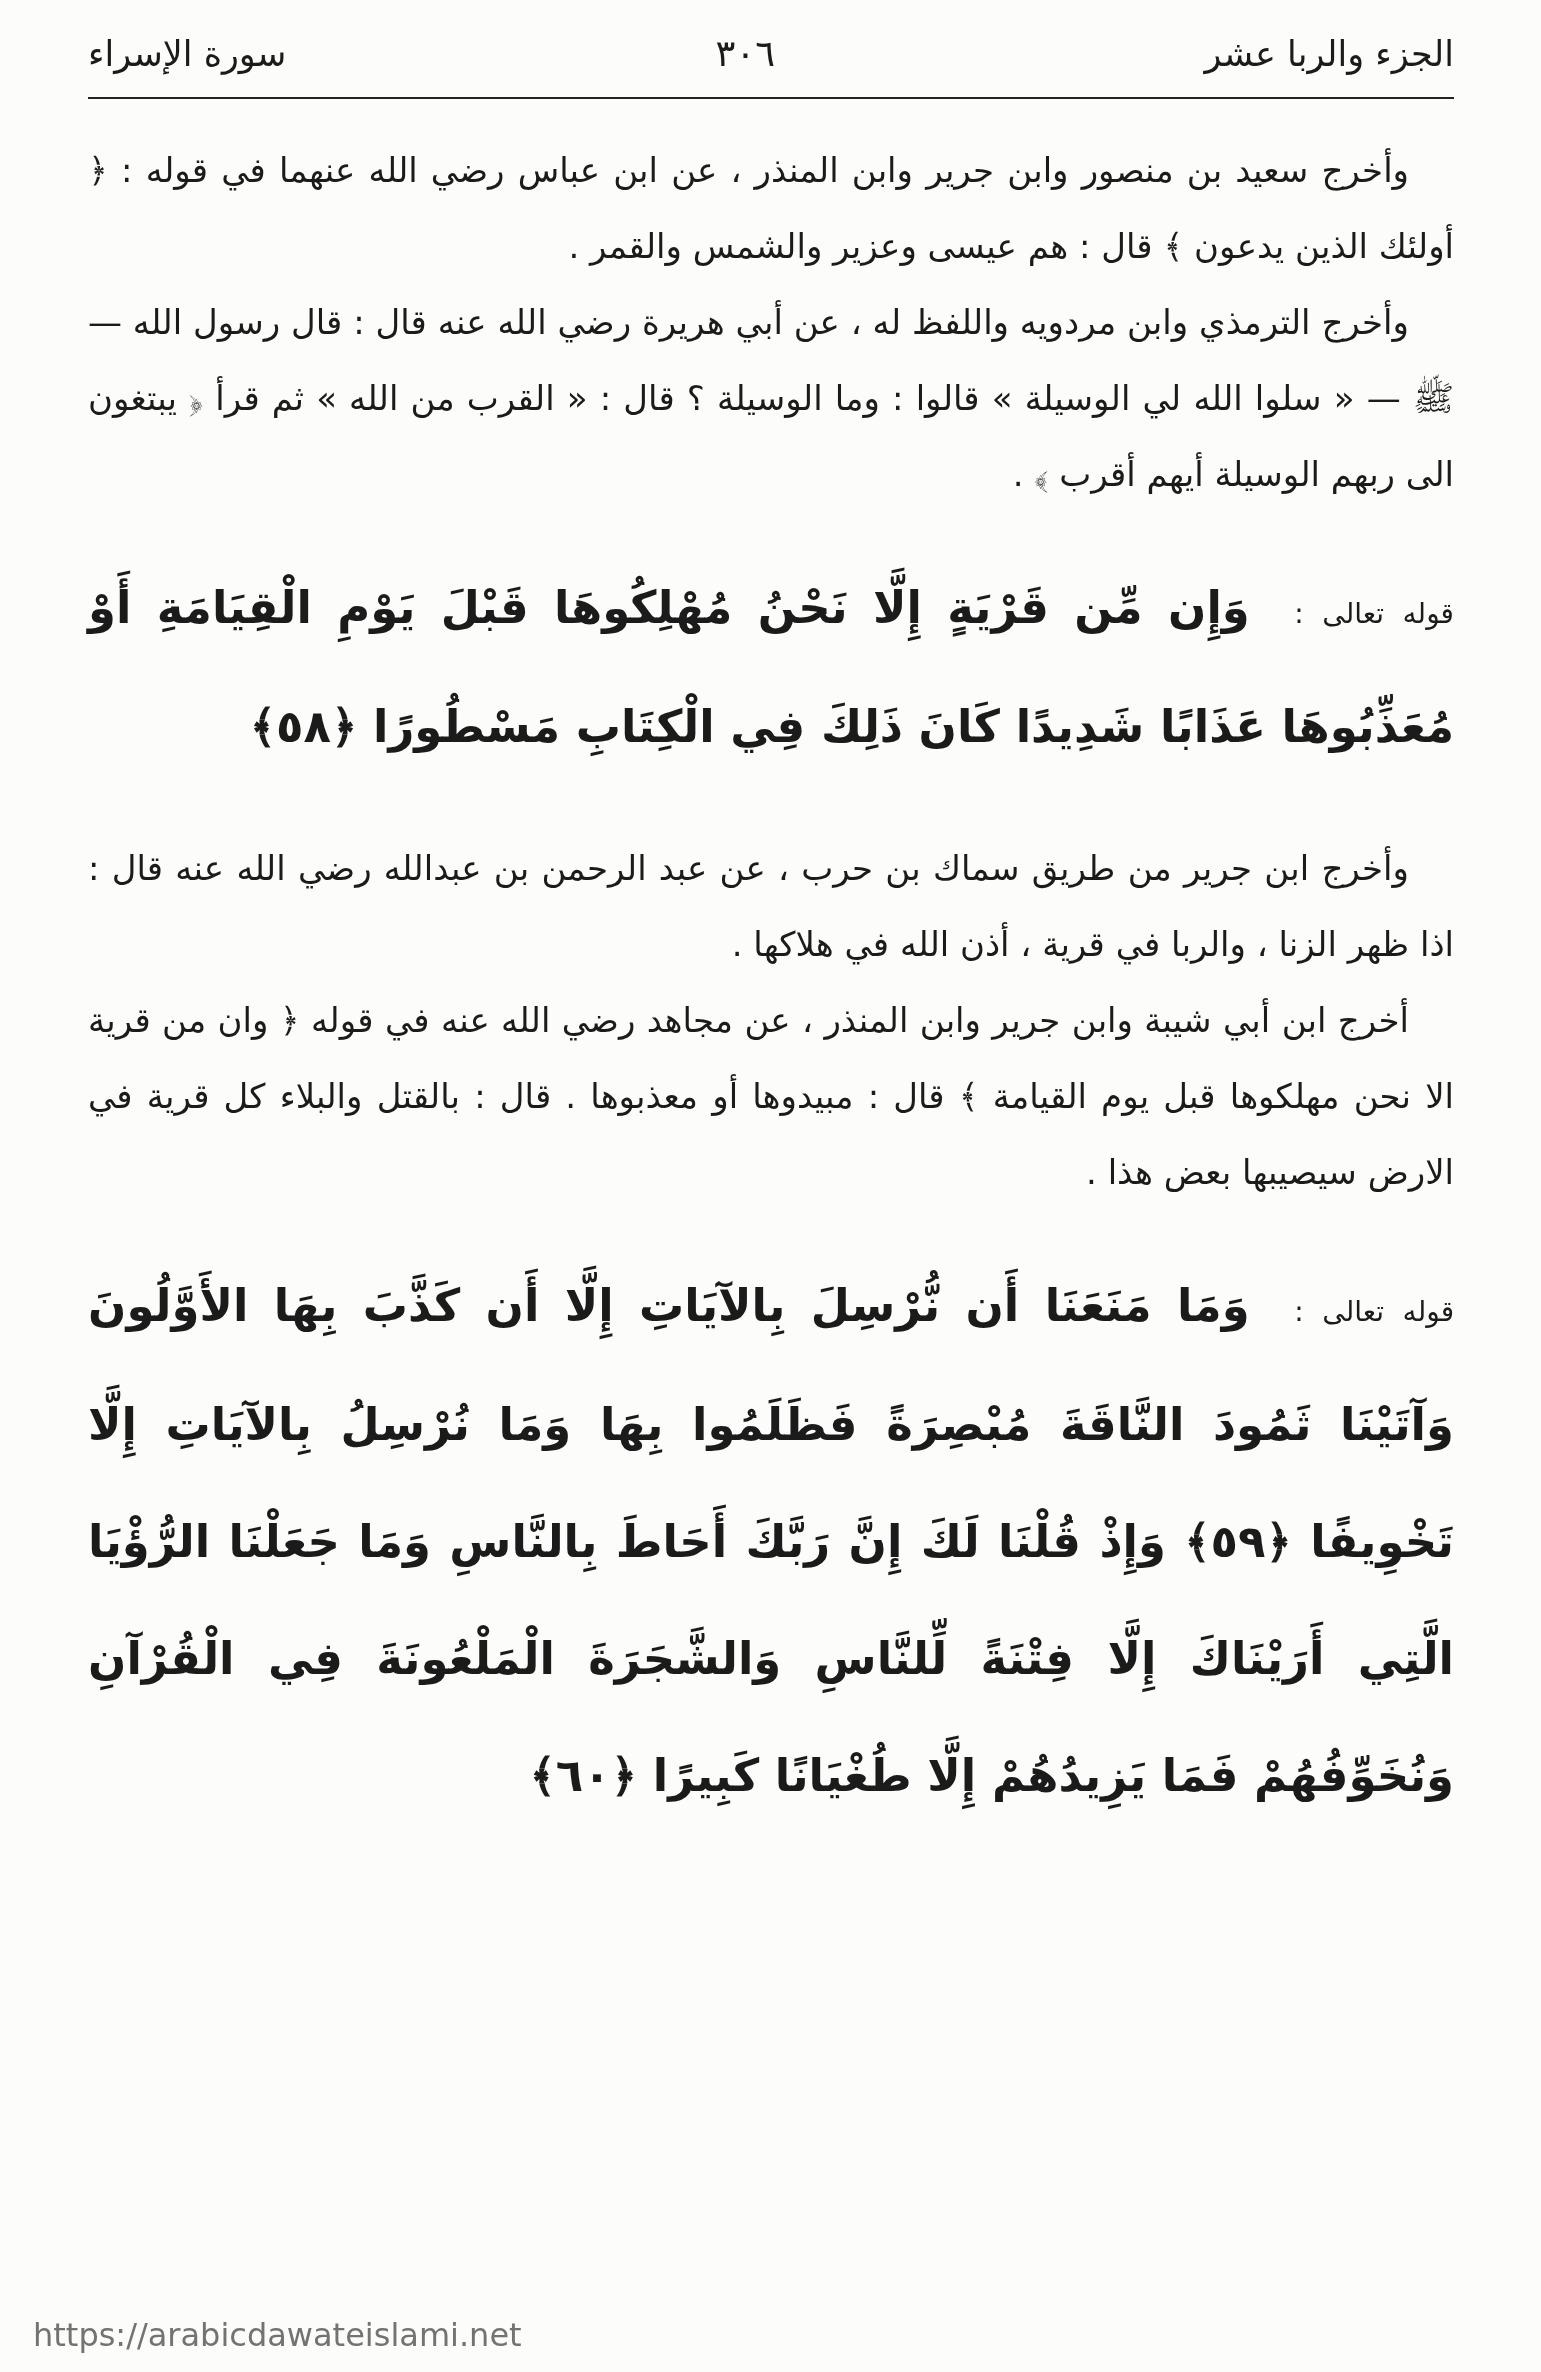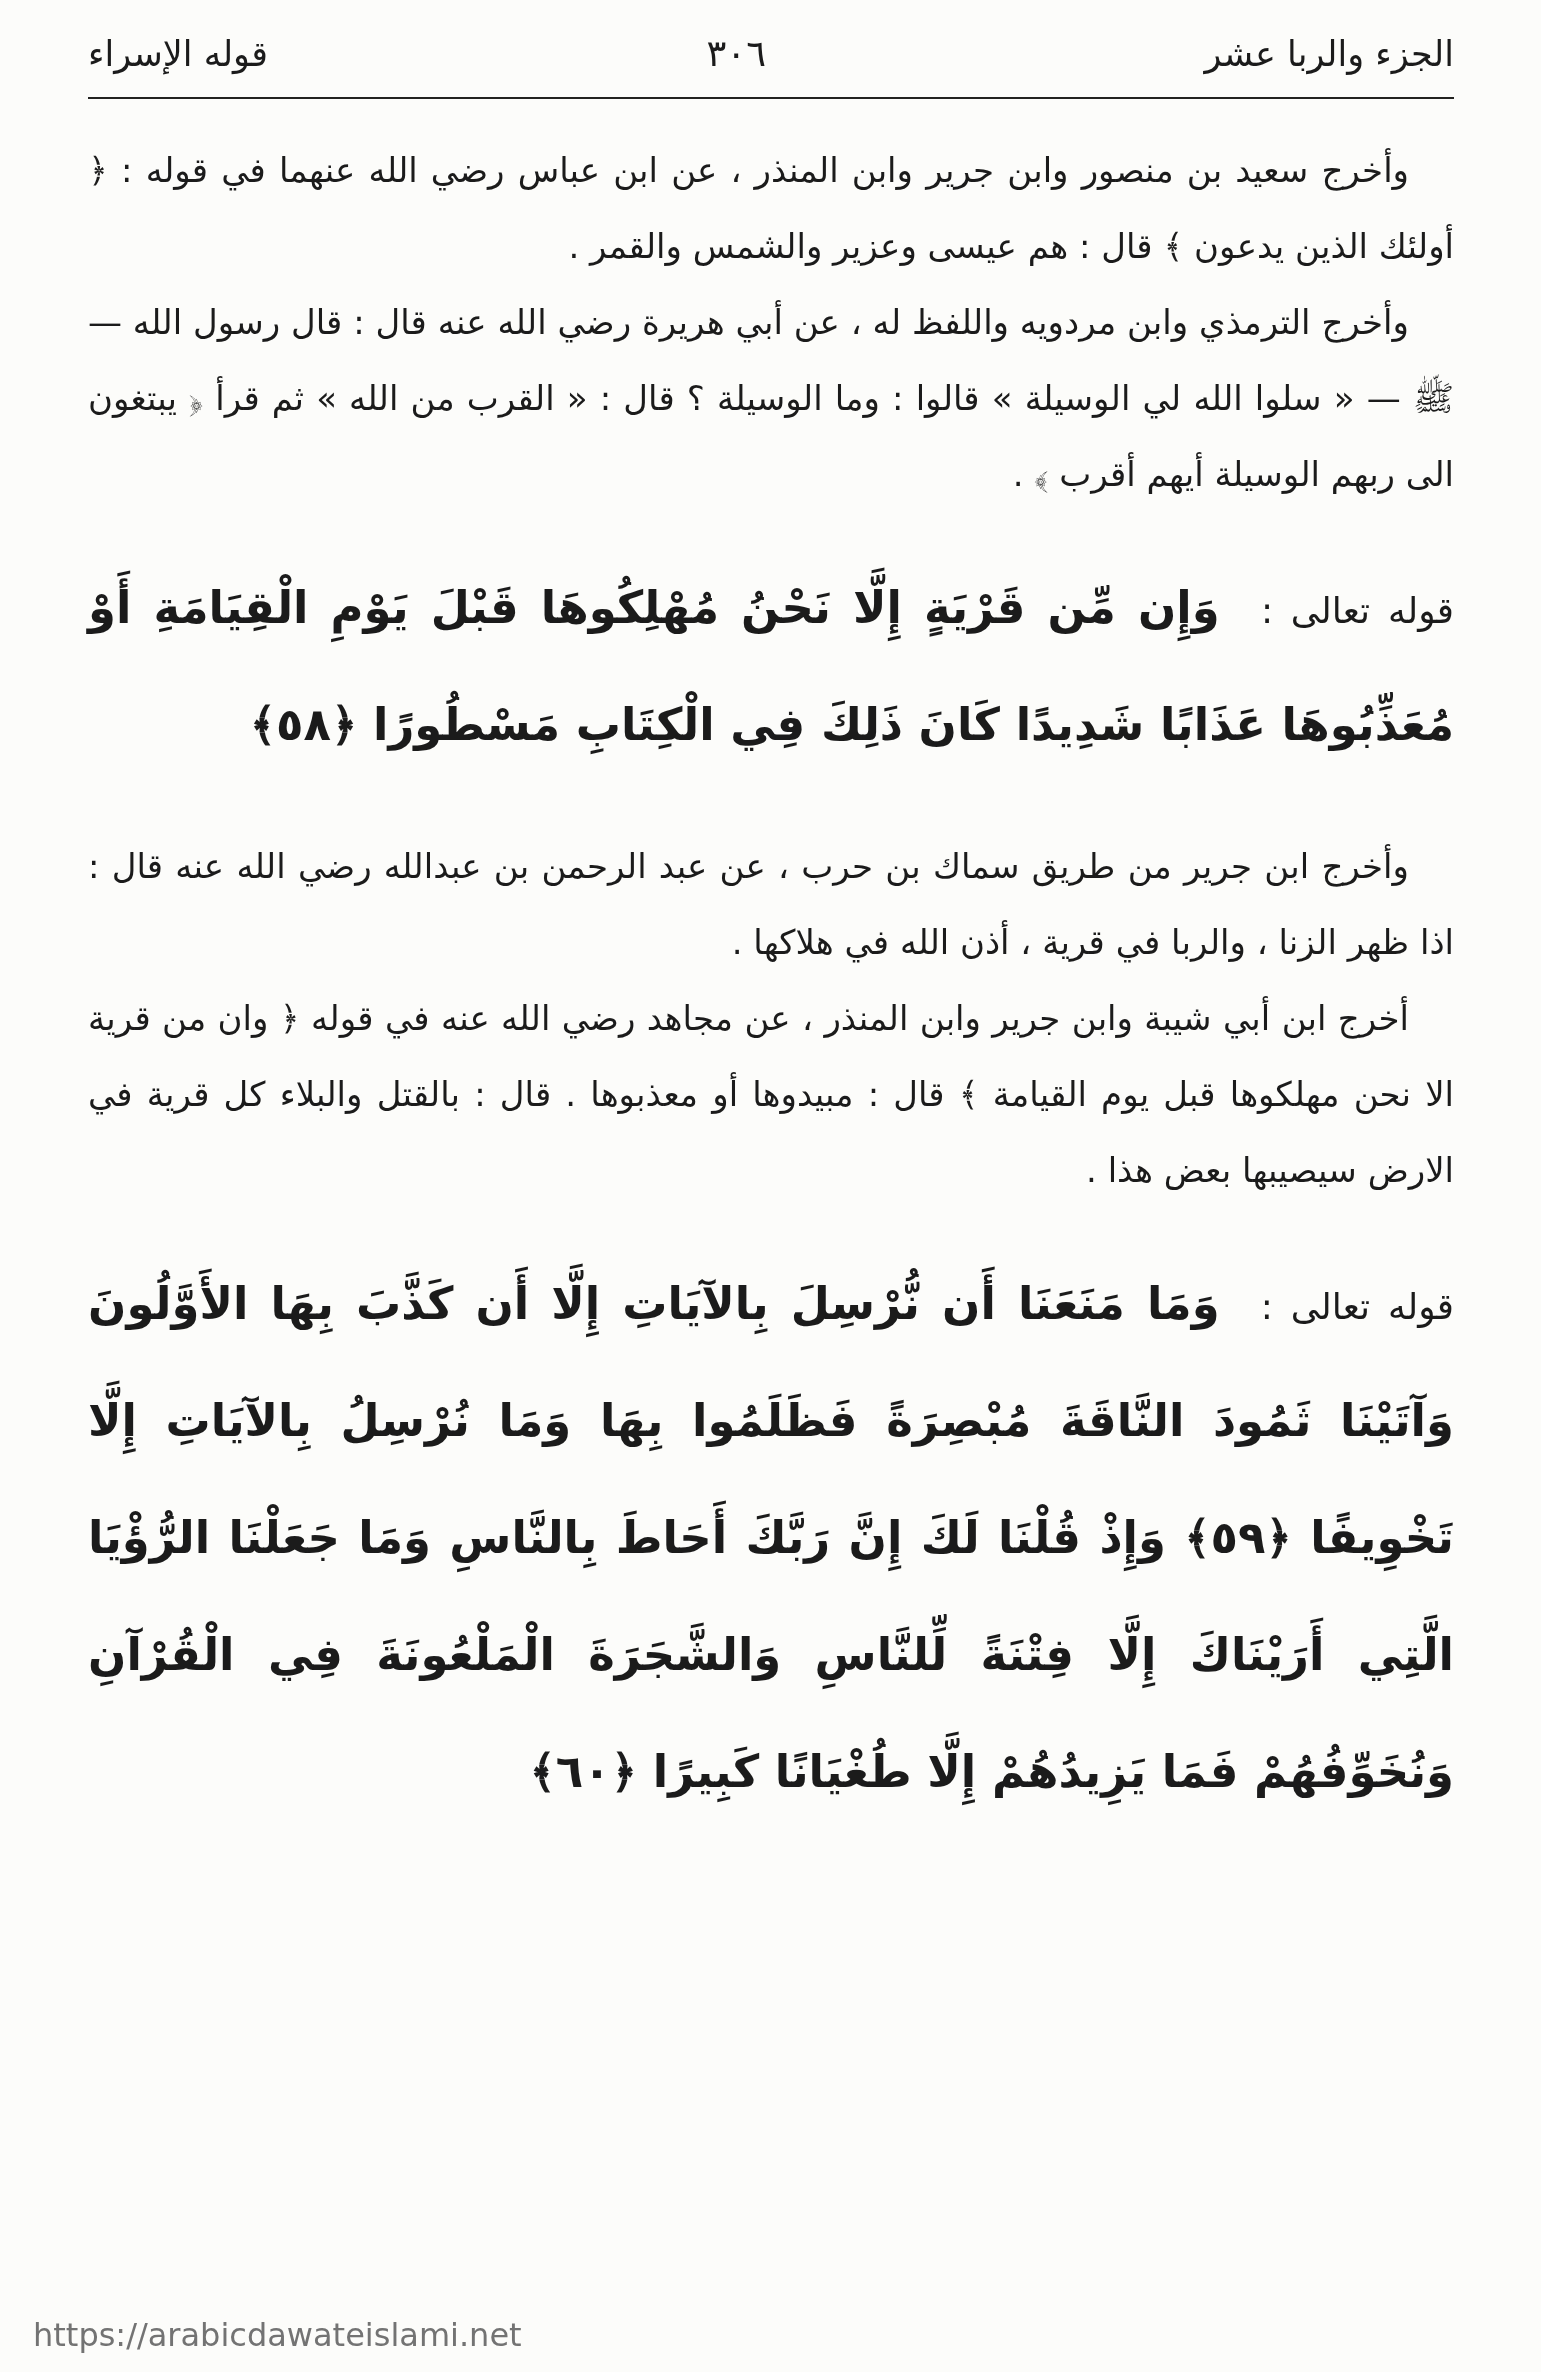--- a/index.html
+++ b/index.html
@@ -40,21 +40,21 @@
     text-align: justify;
   }
   .para { margin: 0; }
   .indent { text-indent: 45px; }
   .verse-block {
     margin: 39px 0 43px 0;
     line-height: 113px;
     text-align: justify;
   }
   .verse-label {
-    font-size: 36px;
+    font-size: 28px;
     font-weight: 500;
     margin-left: 24px;
     white-space: nowrap;
   }
   .verse-text {
     font-size: 45px;
     font-weight: bold;
   }
   .watermark {
     position: absolute;
@@ -67,21 +67,21 @@
   }
 </style>
 </head>
 <body>
 
 <div class="page">
 
   <header class="page-header">
     <div class="hdr hdr-right">الجزء والربا عشر</div>
     <div class="hdr hdr-center">٣٠٦</div>
-    <div class="hdr hdr-left">قوله الإسراء</div>
+    <div class="hdr hdr-left">سورة الإسراء</div>
   </header>
 
   <div class="rule"></div>
 
   <main class="content">
 
 
     <p class="para indent">وأخرج سعيد بن منصور وابن جرير وابن المنذر ، عن ابن عباس رضي الله عنهما في قوله : ﴿ أولئك الذين يدعون ﴾ قال : هم عيسى وعزير والشمس والقمر .</p>
 
     <p class="para indent">وأخرج الترمذي وابن مردويه واللفظ له ، عن أبي هريرة رضي الله عنه قال : قال رسول الله — ﷺ — « سلوا الله لي الوسيلة » قالوا : وما الوسيلة ؟ قال : « القرب من الله » ثم قرأ ﴿ يبتغون الى ربهم الوسيلة أيهم أقرب ﴾ .</p>

